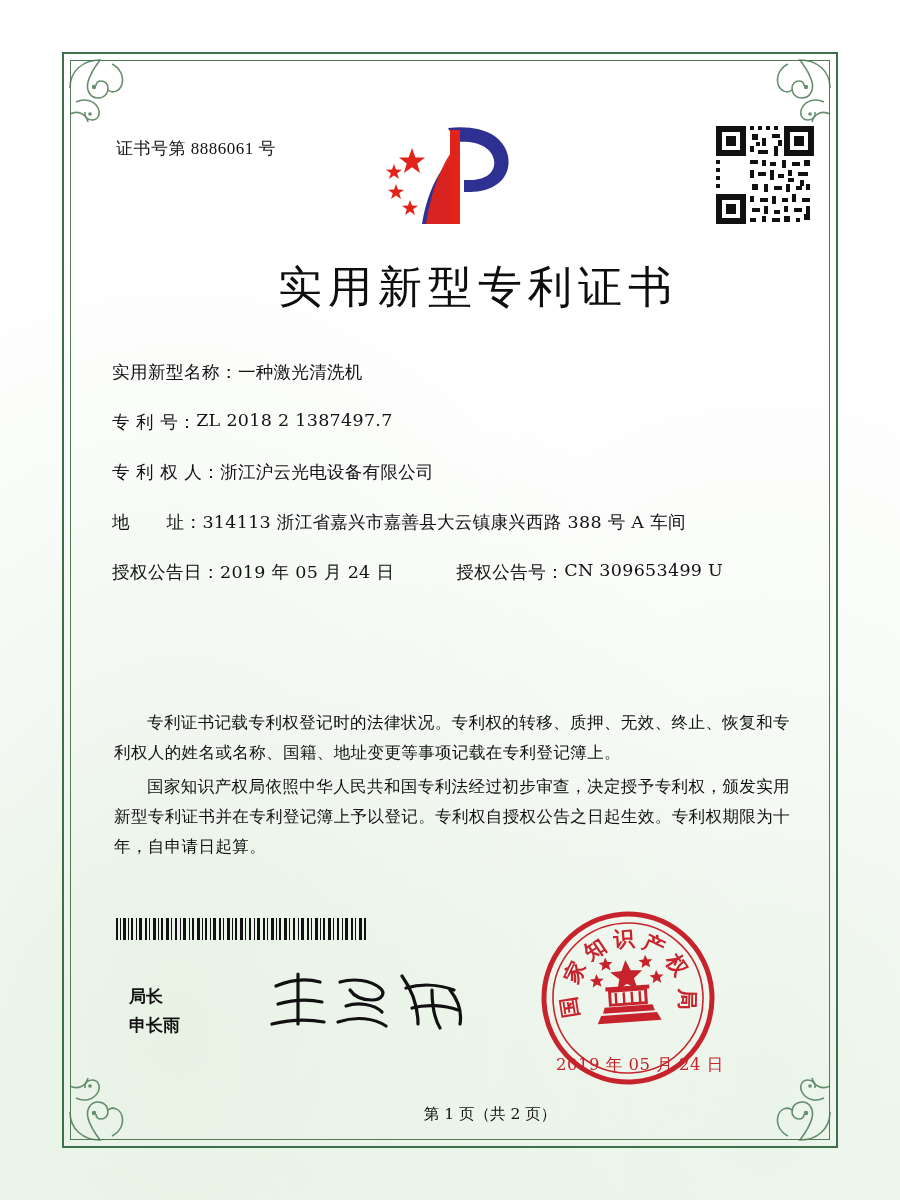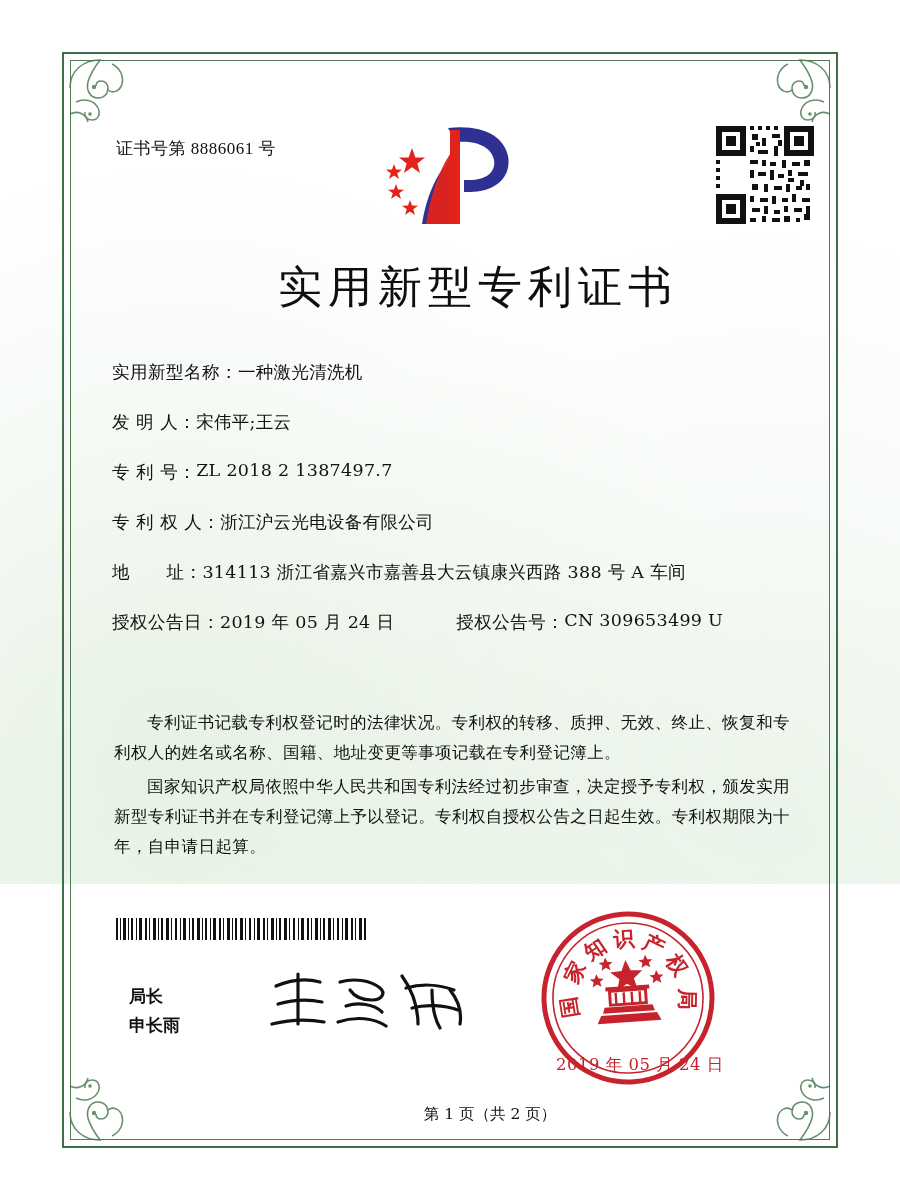--- a/index.html
+++ b/index.html
@@ -14,21 +14,21 @@
     color: #1a1a1a;
     position: relative;
     overflow: hidden;
   }
 
   
   .page {
     position: absolute;
     left: 0; top: 0;
     width: 900px;
-    height: 884px;
+    height: 1200px;
     background:
       radial-gradient(ellipse at 20% 85%, rgba(225,238,222,0.75) 0%, rgba(255,255,255,0) 55%),
       radial-gradient(ellipse at 85% 90%, rgba(228,240,226,0.6) 0%, rgba(255,255,255,0) 50%),
       linear-gradient(180deg, #ffffff 0%, #ffffff 62%, #f4faf3 100%);
   }
 
   .frame-outer {
     position: absolute;
     left: 62px; top: 52px;
     width: 776px;
@@ -349,24 +349,20 @@
       </g>
     </svg>
   </div>
 
   <div class="title">实用新型专利证书</div>
 
   <div class="fields">
     <div class="field">
       <span class="f-label">实用新型名称：</span>
       <span class="f-value">一种激光清洗机</span>
-    </div>
-    <div class="field">
-      <span class="f-label">发 明 人：</span>
-      <span class="f-value">宋伟平;王云</span>
     </div>
     <div class="field">
       <span class="f-label">专 利 号：</span>
       <span class="f-value">ZL 2018 2 1387497.7</span>
     </div>
     <div class="field">
       <span class="f-label">专 利 权 人：</span>
       <span class="f-value">浙江沪云光电设备有限公司</span>
     </div>
     <div class="field">

